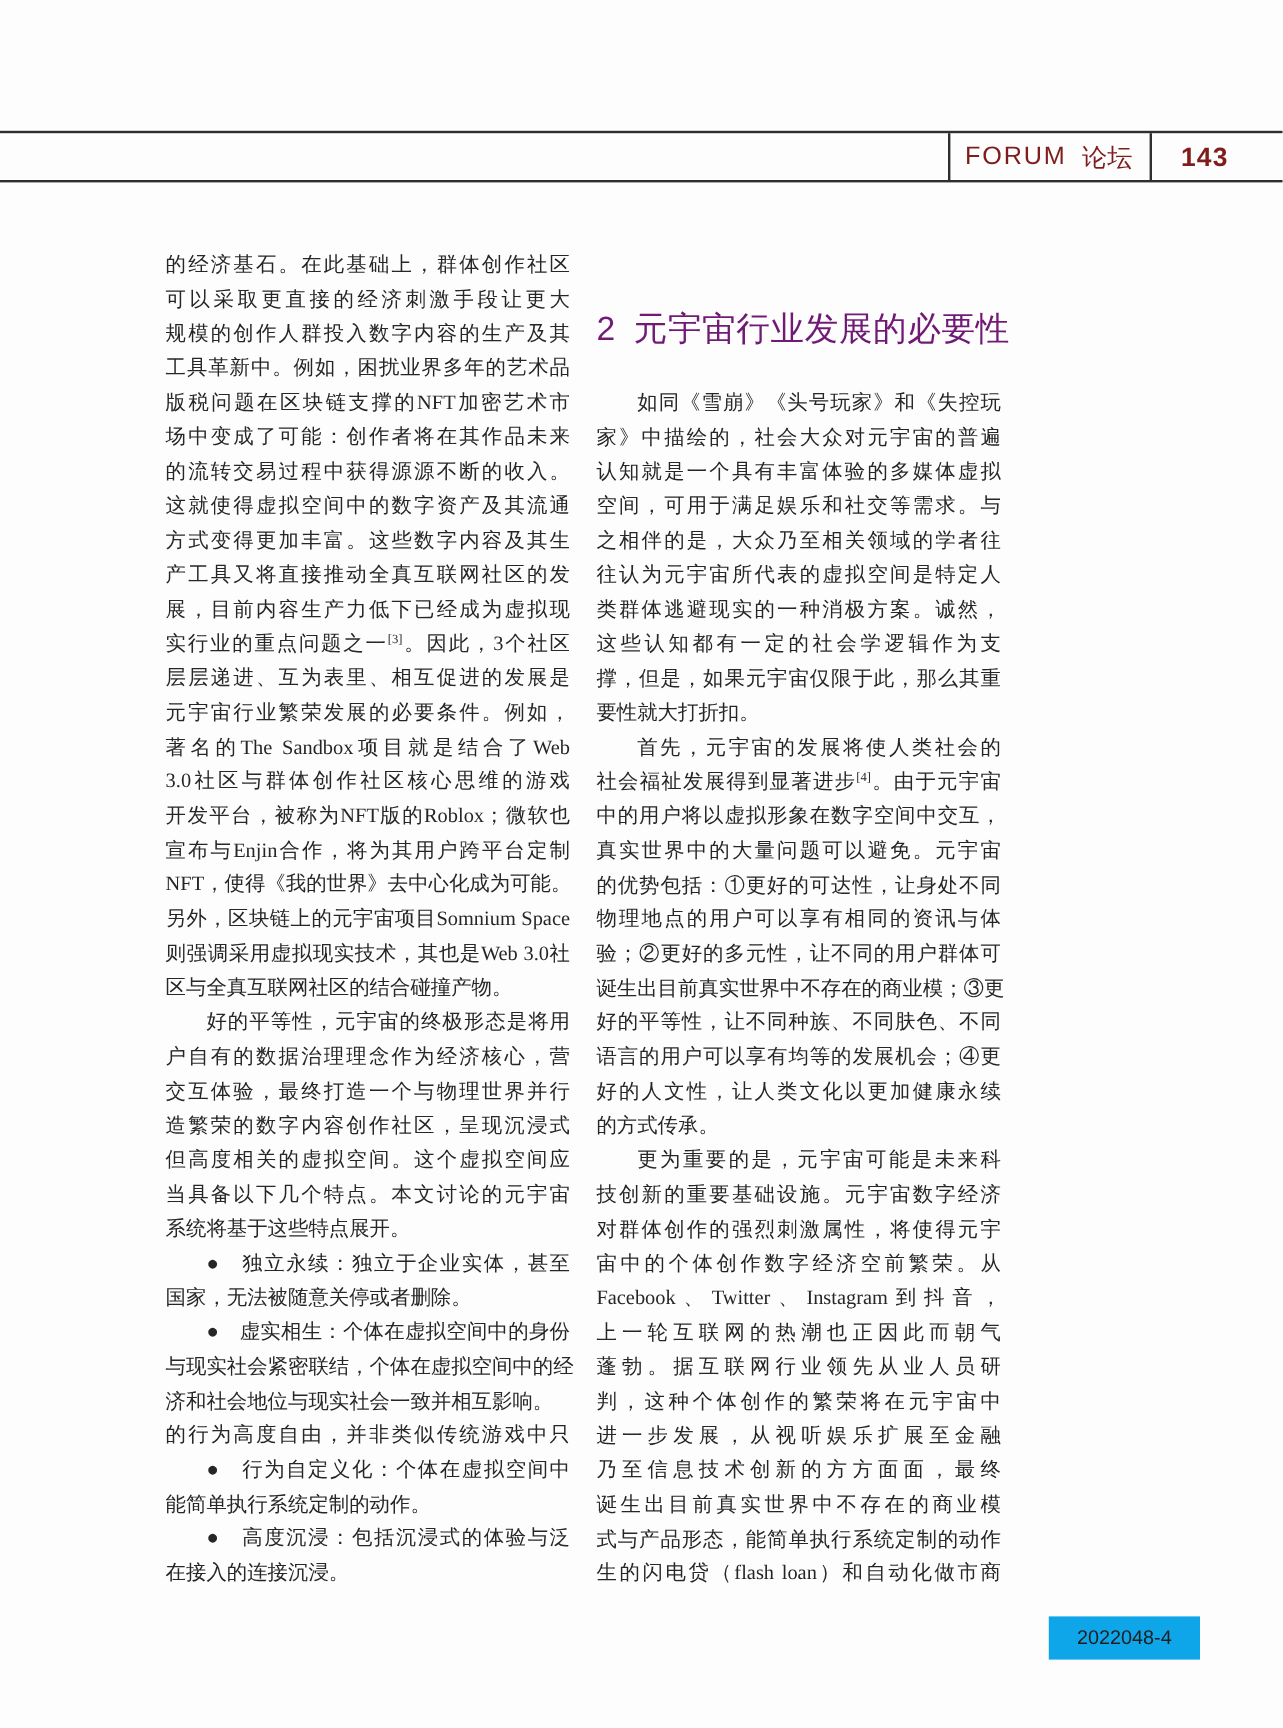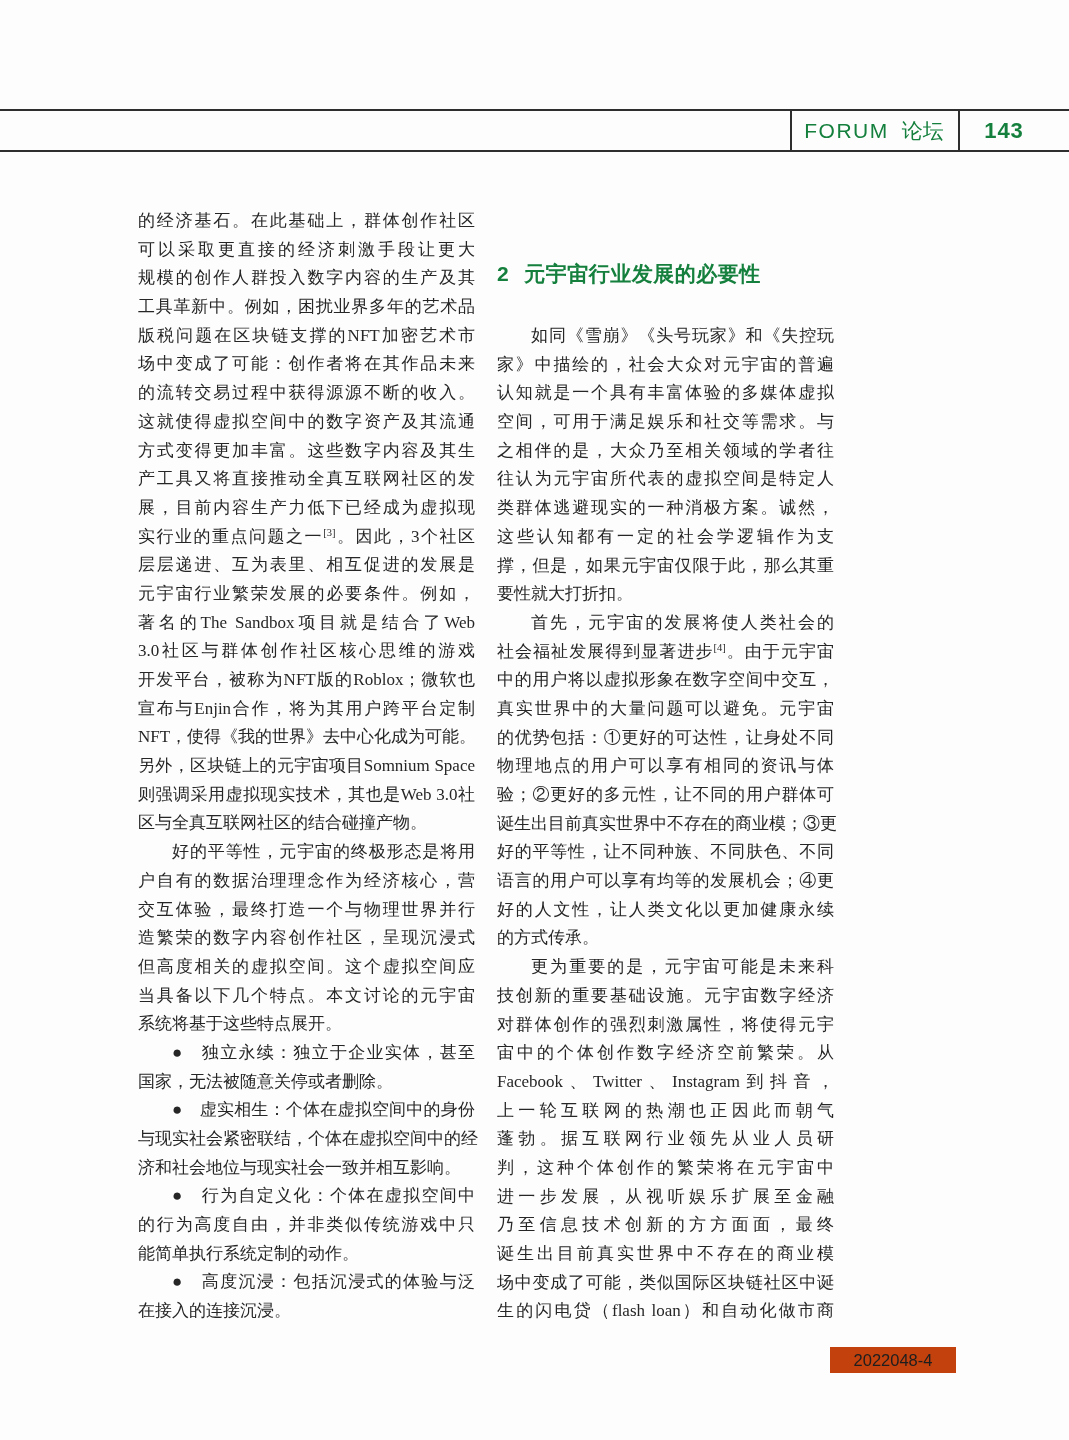--- a/index.html
+++ b/index.html
@@ -17,21 +17,21 @@
   .hline { position: absolute; left: 0; width: 1069px; height: 2px; background: #2e2e2e; }
   .hline.top { top: 109px; }
   .hline.bottom { top: 150px; }
   .vline { position: absolute; top: 111px; height: 39px; width: 2px; background: #2e2e2e; }
   .vline.v1 { left: 790px; }
   .vline.v2 { left: 958px; }
   .header-cell {
     position: absolute; top: 111px; height: 39px;
     display: flex; align-items: center; justify-content: center;
     font-family: "Liberation Sans", "DejaVu Sans", sans-serif;
-    color: #15803d;
+    color: #7f1d1d;
   }
   .cell-forum { left: 792px; width: 164px; gap: 13px; font-size: 21px; }
   .cell-forum .en { letter-spacing: 1.5px; }
   .cell-page { left: 960px; width: 88px; font-size: 22px; letter-spacing: 1px; font-weight: bold; }
   
   .col {
     position: absolute; width: 337px;
     font-size: 17px; line-height: 28.7px;
   }
   .col-left  { left: 138px; top: 207px; }
@@ -44,32 +44,32 @@
   }
   .line.indent { text-indent: 34px; }
   .line.plast { text-align-last: left; }
   sup.ref { font-size: 10.5px; vertical-align: 6px; line-height: 0; }
   
   .section-heading {
     margin-top: 52px;
     margin-bottom: 33px;
     height: 30px; line-height: 30px;
     font-family: "Liberation Sans", "DejaVu Sans", sans-serif;
-    font-weight: 700;
-    font-size: 21px;
-    color: #15803d;
+    font-weight: 400;
+    font-size: 28px;
+    color: #701a75;
     letter-spacing: 0.5px;
     white-space: nowrap;
   }
   .section-heading .num { margin-right: 15px; }
   
   .footer-box {
-    position: absolute; left: 830px; top: 1347px;
-    width: 126px; height: 26px;
-    background: #c2410c;
+    position: absolute; left: 874px; top: 1347px;
+    width: 126px; height: 36px;
+    background: #0ea5e9;
     display: flex; align-items: center; justify-content: center;
     font-family: "Liberation Sans", "DejaVu Sans", sans-serif;
     font-size: 16.5px; color: #1e1e1e;
   }
 </style>
 </head>
 <body>
 
 <div class="page">
 
@@ -112,22 +112,22 @@
       <div class="line">交互体验，最终打造一个与物理世界并行</div>
       <div class="line">造繁荣的数字内容创作社区，呈现沉浸式</div>
       <div class="line">但高度相关的虚拟空间。这个虚拟空间应</div>
       <div class="line">当具备以下几个特点。本文讨论的元宇宙</div>
       <div class="line plast">系统将基于这些特点展开。</div>
       <div class="line indent">●　独立永续：独立于企业实体，甚至</div>
       <div class="line plast">国家，无法被随意关停或者删除。</div>
       <div class="line indent">●　虚实相生：个体在虚拟空间中的身份</div>
       <div class="line">与现实社会紧密联结，个体在虚拟空间中的经</div>
       <div class="line plast">济和社会地位与现实社会一致并相互影响。</div>
+      <div class="line">的行为高度自由，并非类似传统游戏中只</div>
       <div class="line indent">●　行为自定义化：个体在虚拟空间中</div>
-      <div class="line">的行为高度自由，并非类似传统游戏中只</div>
       <div class="line plast">能简单执行系统定制的动作。</div>
       <div class="line indent">●　高度沉浸：包括沉浸式的体验与泛</div>
       <div class="line plast">在接入的连接沉浸。</div>
     </div>
 
   <div class="col col-right">
     <div class="section-heading">
       <span class="num">2</span><span class="ttl">元宇宙行业发展的必要性</span>
     </div>
     <div>
@@ -157,20 +157,20 @@
         <div class="line">技创新的重要基础设施。元宇宙数字经济</div>
         <div class="line">对群体创作的强烈刺激属性，将使得元宇</div>
         <div class="line">宙中的个体创作数字经济空前繁荣。从</div>
         <div class="line">Facebook、Twitter、Instagram到抖音，</div>
         <div class="line">上一轮互联网的热潮也正因此而朝气</div>
         <div class="line">蓬勃。据互联网行业领先从业人员研</div>
         <div class="line">判，这种个体创作的繁荣将在元宇宙中</div>
         <div class="line">进一步发展，从视听娱乐扩展至金融</div>
         <div class="line">乃至信息技术创新的方方面面，最终</div>
         <div class="line">诞生出目前真实世界中不存在的商业模</div>
-        <div class="line">场中变成了可能，类似国际区块链社区中诞</div>
+        <div class="line">式与产品形态，能简单执行系统定制的动作</div>
         <div class="line">生的闪电贷（flash loan）和自动化做市商</div>
       </div>
   </div>
 
   <div class="footer-box">2022048-4</div>
 
 </div>
 
 </body></html>

